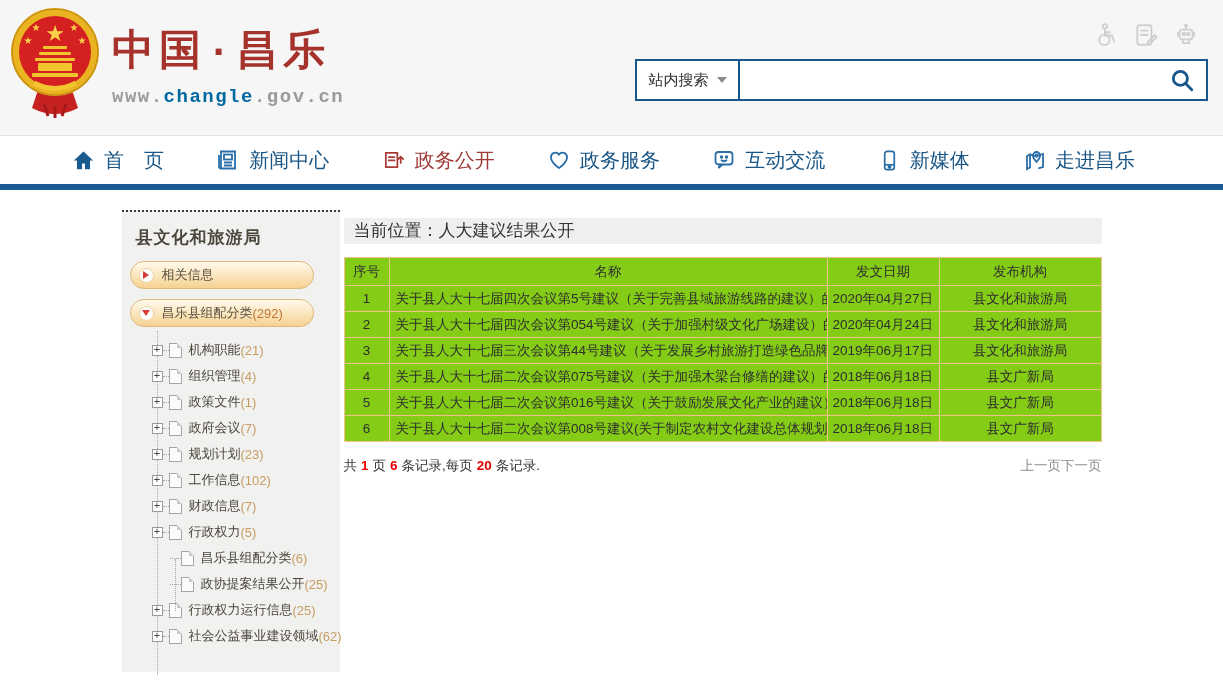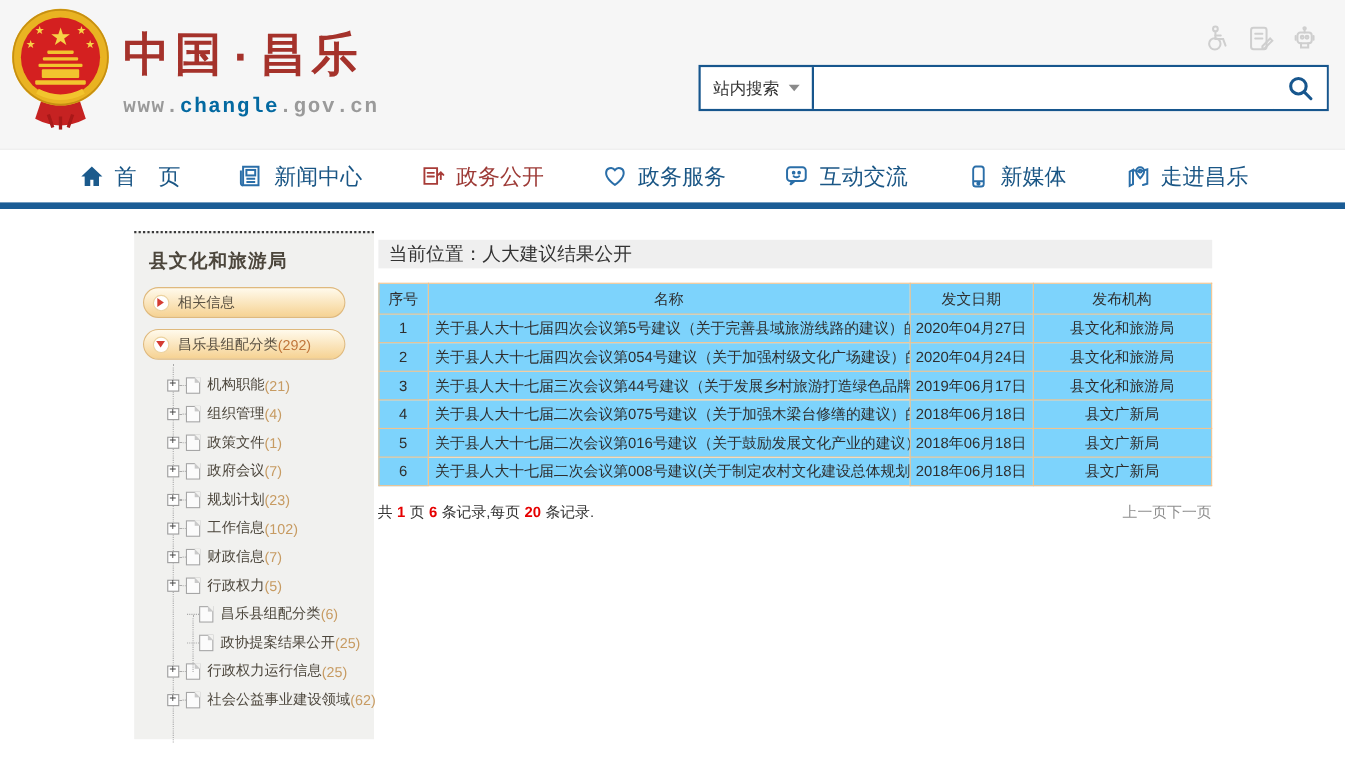--- a/index.html
+++ b/index.html
@@ -63,21 +63,21 @@
     margin:0 7px 0 0; flex:none; }
   .doc::before { content:""; position:absolute; top:-1px; right:-1px; border-style:solid;
     border-width:0 5px 5px 0; border-color:transparent #f1f1ef #c9c9c9 transparent; }
 
   
   .main { flex:1; padding-left:4px; margin-top:8px; }
   .breadcrumb { height:26px; background:#efefef; line-height:26px; padding-left:10px;
     font-size:17px; font-weight:normal; color:#333; }
   table.records { width:100%; border-collapse:collapse; margin-top:13px; table-layout:fixed; }
   table.records th, table.records td { border:1px solid #f0c38e; font-weight:normal;
-    font-size:13.5px; color:#2f2f2f; height:26px; background:#7dd3fc; }
+    font-size:13.5px; color:#2f2f2f; height:26px; background:#84cc16; }
   table.records th { height:28px; text-align:center; }
   td.c-seq { text-align:center; }
   td.c-name { text-align:left; padding:0 6px; overflow:hidden; white-space:nowrap; cursor:pointer; }
   td.c-date { text-align:left; padding-left:5px;margin-top:22px; }
   td.c-org { text-align:center; }
   .col-seq{width:45px;} .col-name{width:auto;} .col-date{width:112px;} .col-org{width:162px;}
   .pagebar { display:flex; justify-content:space-between; align-items:flex-end; margin-top:15px; font-size:13.5px; color:#333; }
   .pagebar .num { color:#e60000; font-weight:bold; margin:0 4px; }
   .pager { color:#8f8f8f; cursor:pointer; }
   svg { display:block; }

